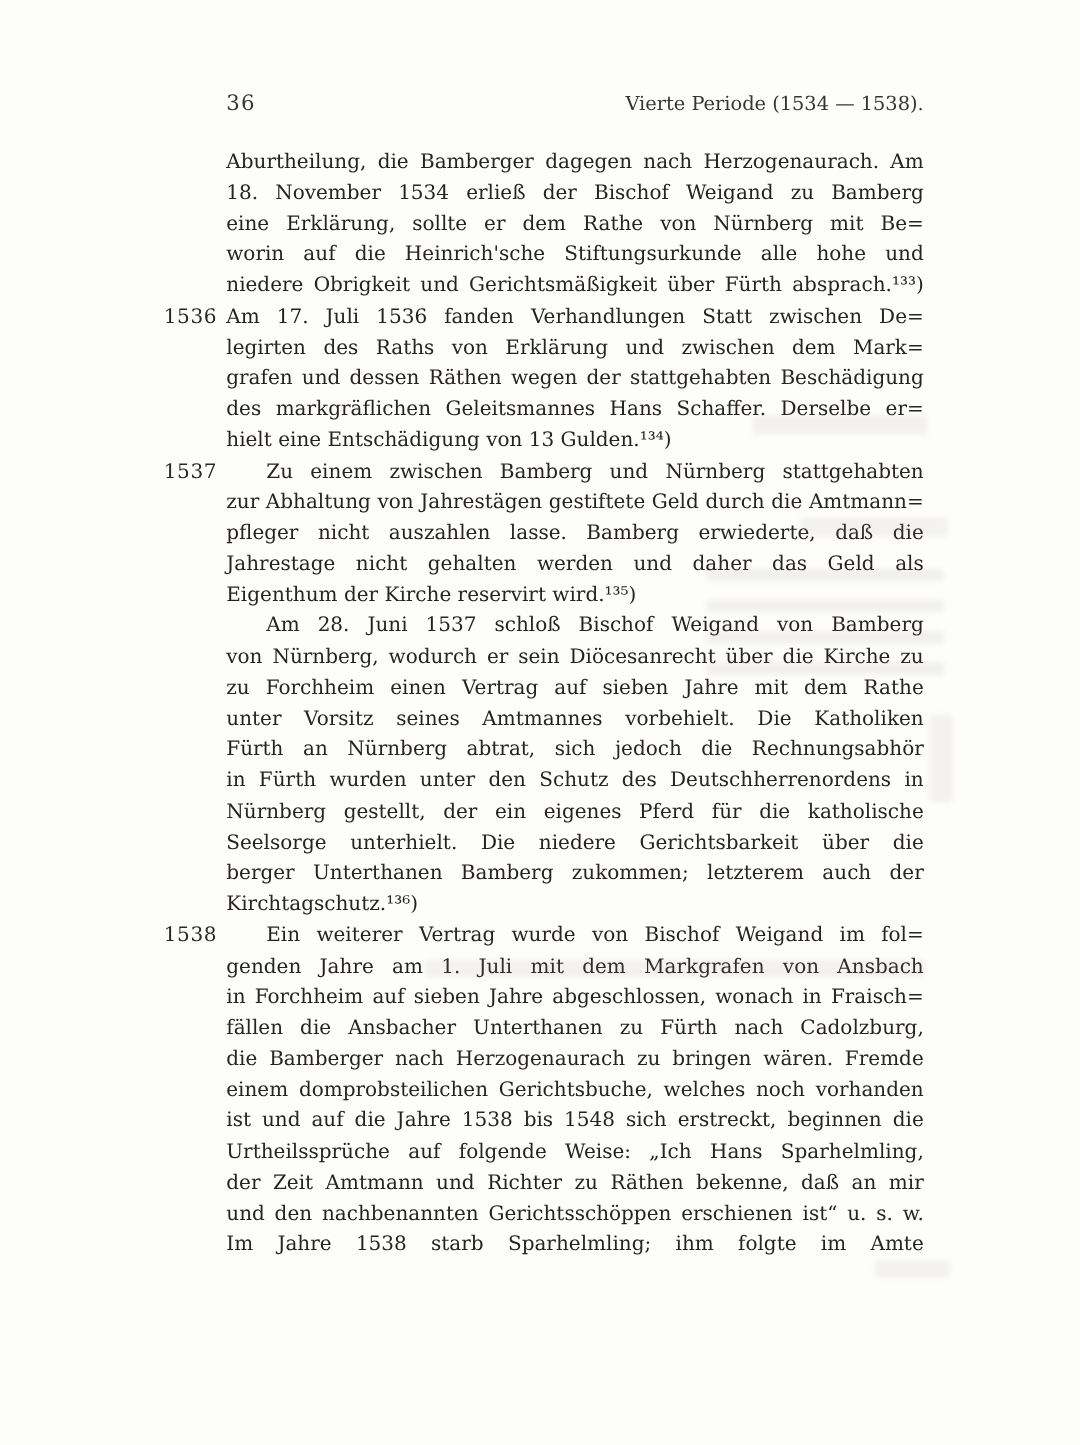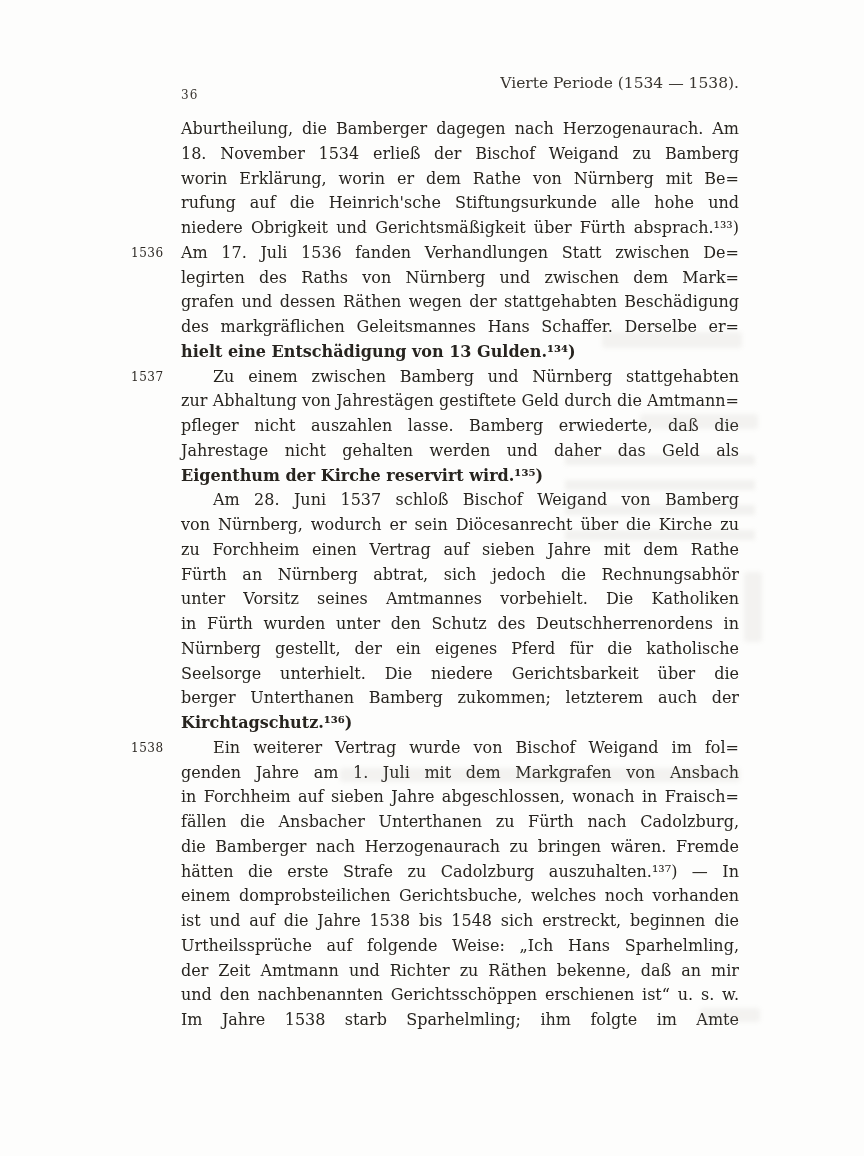--- a/index.html
+++ b/index.html
@@ -21,22 +21,22 @@
     position: absolute;
     left: 181px;
     top: 70px;
     width: 558px;
     height: 26px;
     line-height: 26px;
   }
   .pageno {
     position: absolute;
     left: 0;
-    top: 12px;
-    font-size: 12px;
+    top: 0;
+    font-size: 17px;
     letter-spacing: 1px;
     color: #3a3631;
   }
   .htitle {
     display: block;
     text-align: right;
     font-size: 15.5px;
     color: #39352f;
   }
   
@@ -53,29 +53,28 @@
     font-size: 16px;
     text-align: justify;
     text-align-last: justify;
     text-justify: inter-word;
     white-space: nowrap;
     color: #27241f;
   }
   .line.nojust {
     text-align: right;
     text-align-last: left;
-    font-weight: bold;
   }
   .line.indent { padding-left: 32px; }
   .margin-year {
     position: absolute;
     left: -50px;
     top: 0;
     width: 44px;
-    font-size: 12px;
+    font-size: 16px;
     letter-spacing: 0.5px;
     text-align: left;
     color: #2c2823;
   }
   
   .bleed {
     position: absolute;
     filter: blur(2px);
     opacity: 0.5;
     pointer-events: none;
@@ -98,49 +97,48 @@
 <div class="page">
 
   <div class="header">
     <span class="pageno">36</span>
     <span class="htitle">Vierte Periode (1534 — 1538).</span>
   </div>
 
   <div class="textblock">
       <div class="line">Aburtheilung, die Bamberger dagegen nach Herzogenaurach. Am</div>
       <div class="line">18. November 1534 erließ der Bischof Weigand zu Bamberg</div>
-      <div class="line">worin Erklärung, worin er dem Rathe von Nürnberg mit Be=</div>
-      <div class="line">rufung auf die Heinrich'sche Stiftungsurkunde alle hohe und</div>
+      <div class="line">eine Erklärung, sollte er dem Rathe von Nürnberg mit Be=</div>
+      <div class="line">worin auf die Heinrich'sche Stiftungsurkunde alle hohe und</div>
       <div class="line">niedere Obrigkeit und Gerichtsmäßigkeit über Fürth absprach.¹³³)</div>
       <div class="line"><span class="margin-year">1536</span>Am 17. Juli 1536 fanden Verhandlungen Statt zwischen De=</div>
-      <div class="line">legirten des Raths von Nürnberg und zwischen dem Mark=</div>
+      <div class="line">legirten des Raths von Erklärung und zwischen dem Mark=</div>
       <div class="line">grafen und dessen Räthen wegen der stattgehabten Beschädigung</div>
       <div class="line">des markgräflichen Geleitsmannes Hans Schaffer. Derselbe er=</div>
       <div class="line nojust">hielt eine Entschädigung von 13 Gulden.¹³⁴)</div>
       <div class="line indent"><span class="margin-year">1537</span>Zu einem zwischen Bamberg und Nürnberg stattgehabten</div>
       <div class="line">zur Abhaltung von Jahrestägen gestiftete Geld durch die Amtmann=</div>
       <div class="line">pfleger nicht auszahlen lasse. Bamberg erwiederte, daß die</div>
       <div class="line">Jahrestage nicht gehalten werden und daher das Geld als</div>
       <div class="line nojust">Eigenthum der Kirche reservirt wird.¹³⁵)</div>
       <div class="line indent">Am 28. Juni 1537 schloß Bischof Weigand von Bamberg</div>
       <div class="line">von Nürnberg, wodurch er sein Diöcesanrecht über die Kirche zu</div>
       <div class="line">zu Forchheim einen Vertrag auf sieben Jahre mit dem Rathe</div>
+      <div class="line">unter Vorsitz seines Amtmannes vorbehielt. Die Katholiken</div>
       <div class="line">Fürth an Nürnberg abtrat, sich jedoch die Rechnungsabhör</div>
-      <div class="line">unter Vorsitz seines Amtmannes vorbehielt. Die Katholiken</div>
       <div class="line">in Fürth wurden unter den Schutz des Deutschherrenordens in</div>
       <div class="line">Nürnberg gestellt, der ein eigenes Pferd für die katholische</div>
       <div class="line">Seelsorge unterhielt. Die niedere Gerichtsbarkeit über die</div>
       <div class="line">berger Unterthanen Bamberg zukommen; letzterem auch der</div>
       <div class="line nojust">Kirchtagschutz.¹³⁶)</div>
       <div class="line indent"><span class="margin-year">1538</span>Ein weiterer Vertrag wurde von Bischof Weigand im fol=</div>
       <div class="line">genden Jahre am 1. Juli mit dem Markgrafen von Ansbach</div>
       <div class="line">in Forchheim auf sieben Jahre abgeschlossen, wonach in Fraisch=</div>
       <div class="line">fällen die Ansbacher Unterthanen zu Fürth nach Cadolzburg,</div>
       <div class="line">die Bamberger nach Herzogenaurach zu bringen wären. Fremde</div>
-      <div class="line">hätten die erste Strafe zu Cadolzburg auszuhalten.¹³⁷) — In</div>
       <div class="line">einem domprobsteilichen Gerichtsbuche, welches noch vorhanden</div>
       <div class="line">ist und auf die Jahre 1538 bis 1548 sich erstreckt, beginnen die</div>
       <div class="line">Urtheilssprüche auf folgende Weise: „Ich Hans Sparhelmling,</div>
       <div class="line">der Zeit Amtmann und Richter zu Räthen bekenne, daß an mir</div>
       <div class="line">und den nachbenannten Gerichtsschöppen erschienen ist“ u. s. w.</div>
       <div class="line">Im Jahre 1538 starb Sparhelmling; ihm folgte im Amte</div>
     </div>
 
   <div class="bleed bleed-spot" style="left:602px; top:332px; width:140px; height:16px;"></div>
   <div class="bleed bleed-spot" style="left:640px; top:414px; width:118px; height:15px;"></div>

